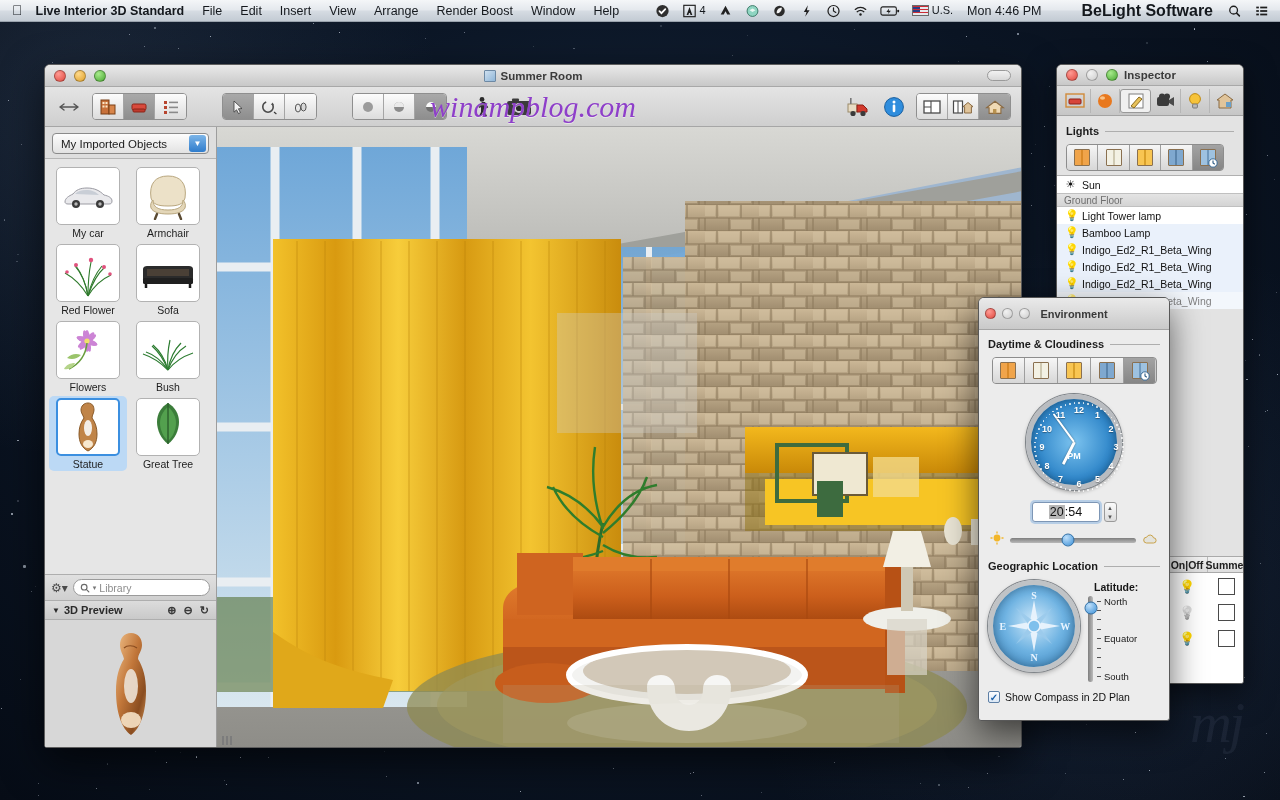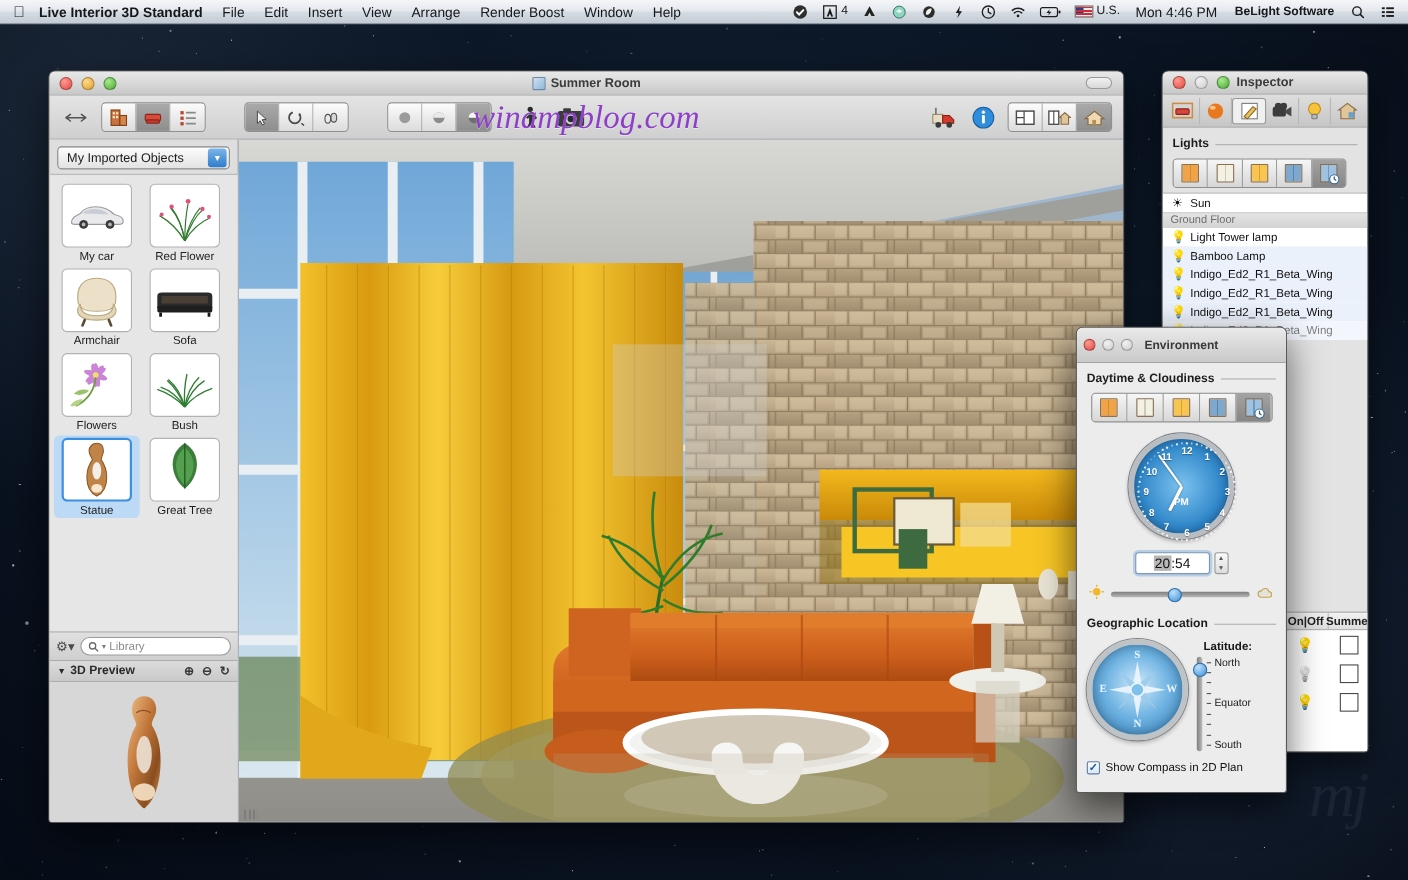--- a/index.html
+++ b/index.html
@@ -32,21 +32,21 @@
     background:linear-gradient(to bottom,#f4f6f8 0%,#e4e8ed 48%,#d6dce3 52%,#c3cbd4 100%);
     border-bottom:1px solid #9aa3ad;
     display:flex; align-items:center; font-size:12.5px; color:#14181d; z-index:50;
   }
   .mb-apple { padding:0 11px 0 12px; font-size:14px; line-height:1; position:relative; top:-1px; }
   .mb-item { padding:0 9px; white-space:nowrap; height:22px; line-height:22px; }
   .mb-item.bold { font-weight:bold; padding-left:2px; }
   #mb-right { margin-left:auto; display:flex; align-items:center; gap:2px; padding-right:6px; }
   .mb-stat { padding:0 5px; height:22px; line-height:21px; display:flex; align-items:center; gap:3px; }
   .mb-time { font-size:12.5px; padding:0 7px; }
-  .mb-user { font-weight:bold; font-size:11px; padding:0 7px; }
+  .mb-user { font-weight:bold; font-size:16px; padding:0 7px;margin-left:24px; }
   .sicon { display:inline-block; width:15px; height:14px; }
 
   .flagbox { width:17px;height:11px;display:inline-block;position:relative;
              border:1px solid #6a6a6a; background:#e8e8ec; overflow:hidden; }
   .flagbox::before{content:"";position:absolute;left:0;top:0;width:7px;height:6px;background:#2a3f86;}
   .flagbox::after{content:"";position:absolute;left:0;top:0;right:0;bottom:0;
     background:repeating-linear-gradient(to bottom,#cc2c35 0 1.5px,transparent 1.5px 3px);}
   .us-label{font-size:11px;}
 
   
@@ -994,51 +994,51 @@
                 <circle cx="15" cy="23" r="1.7" fill="#b8b8b8"></circle>
                 <circle cx="39" cy="23" r="1.7" fill="#b8b8b8"></circle>
               </svg>
           </div>
           <div class="cap">My car</div>
         </div>
 
 
         <div class="cell">
           <div class="thumb">
+            <svg width="54" height="48" viewBox="0 0 54 48">
+                <path d="M10 26c-2-14 4-22 17-22s19 8 17 22c-2 6-6 8-17 8S12 32 10 26z" fill="#ece1c8" stroke="#b9a77f"></path>
+                <path d="M12 28c0 7 5 10 15 10s15-3 15-10c2 2 3 5 2 8-2 4-8 6-17 6s-15-2-17-6c-1-3 0-6 2-8z" fill="#e3d6b8" stroke="#b9a77f"></path>
+                <path d="M16 42l-2 5M38 42l2 5" stroke="#5a4a32" stroke-width="2.4" stroke-linecap="round"></path>
+              </svg>
+          </div>
+          <div class="cap">Armchair</div>
+        </div>
+
+        <div class="cell">
+          <div class="thumb">
             <svg width="56" height="50" viewBox="0 0 56 50">
                 <g stroke="#2f7a2c" stroke-width="1.1" fill="none">
                   <path d="M28 48C22 38 14 30 5 25"></path>
                   <path d="M28 48C26 36 22 26 15 18"></path>
                   <path d="M28 48c0-14 1-24 3-34"></path>
                   <path d="M28 48c4-12 9-22 16-28"></path>
                   <path d="M28 48c6-10 14-17 23-21"></path>
                   <path d="M28 48c-2-12-6-22-12-30"></path>
                   <path d="M28 48c3-13 8-23 14-30"></path>
                 </g>
                 <g fill="#e0527e">
                   <circle cx="31" cy="12" r="2.2"></circle>
                   <circle cx="44" cy="19" r="2"></circle>
                   <circle cx="16" cy="17" r="2"></circle>
                   <circle cx="50" cy="26" r="1.8"></circle>
                   <circle cx="7" cy="24" r="1.8"></circle>
                 </g>
               </svg>
           </div>
           <div class="cap">Red Flower</div>
-        </div>
-
-        <div class="cell">
-          <div class="thumb">
-            <svg width="54" height="48" viewBox="0 0 54 48">
-                <path d="M10 26c-2-14 4-22 17-22s19 8 17 22c-2 6-6 8-17 8S12 32 10 26z" fill="#ece1c8" stroke="#b9a77f"></path>
-                <path d="M12 28c0 7 5 10 15 10s15-3 15-10c2 2 3 5 2 8-2 4-8 6-17 6s-15-2-17-6c-1-3 0-6 2-8z" fill="#e3d6b8" stroke="#b9a77f"></path>
-                <path d="M16 42l-2 5M38 42l2 5" stroke="#5a4a32" stroke-width="2.4" stroke-linecap="round"></path>
-              </svg>
-          </div>
-          <div class="cap">Armchair</div>
         </div>
 
         <div class="cell">
           <div class="thumb">
             <svg width="56" height="34" viewBox="0 0 56 34">
                 <path d="M3 24V13c0-2 2-3 4-3h42c2 0 4 1 4 3v11z" fill="#2b2b2b"></path>
                 <path d="M7 13h42v7H7z" fill="#4a4036"></path>
                 <rect x="3" y="22" width="50" height="6" rx="1.5" fill="#1f1f1f"></rect>
                 <path d="M6 28v4M50 28v4" stroke="#1a1a1a" stroke-width="2.5"></path>
               </svg>

